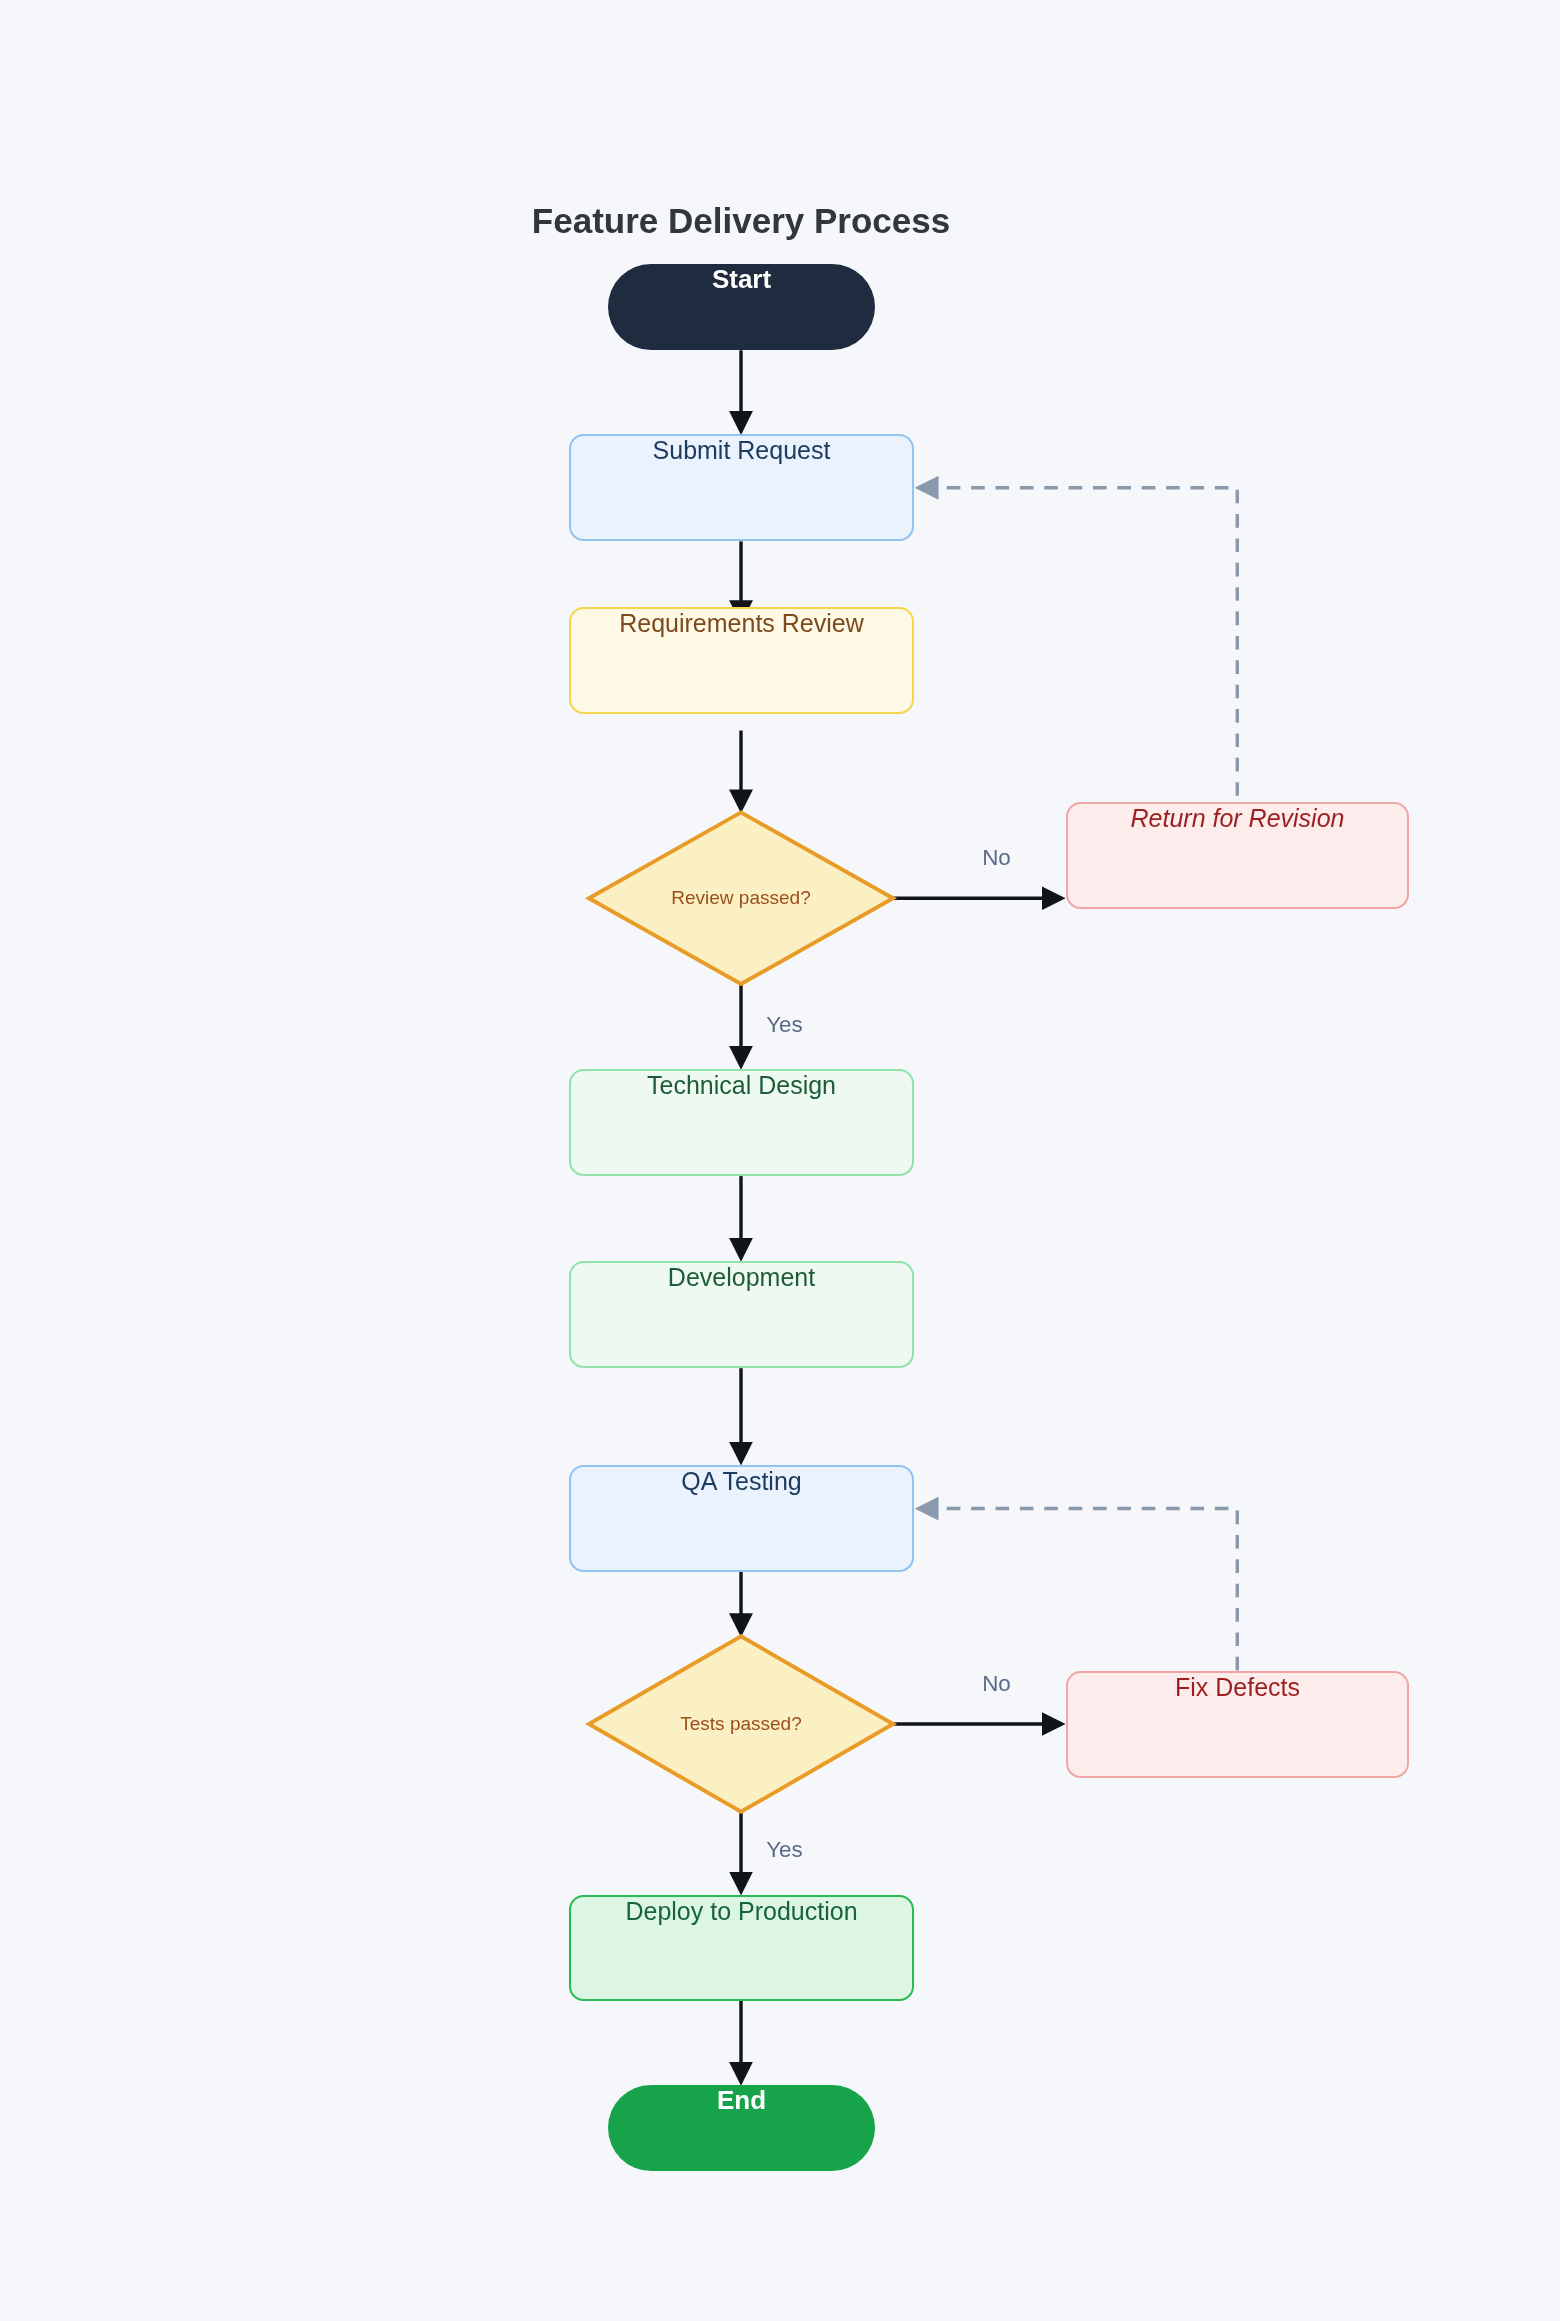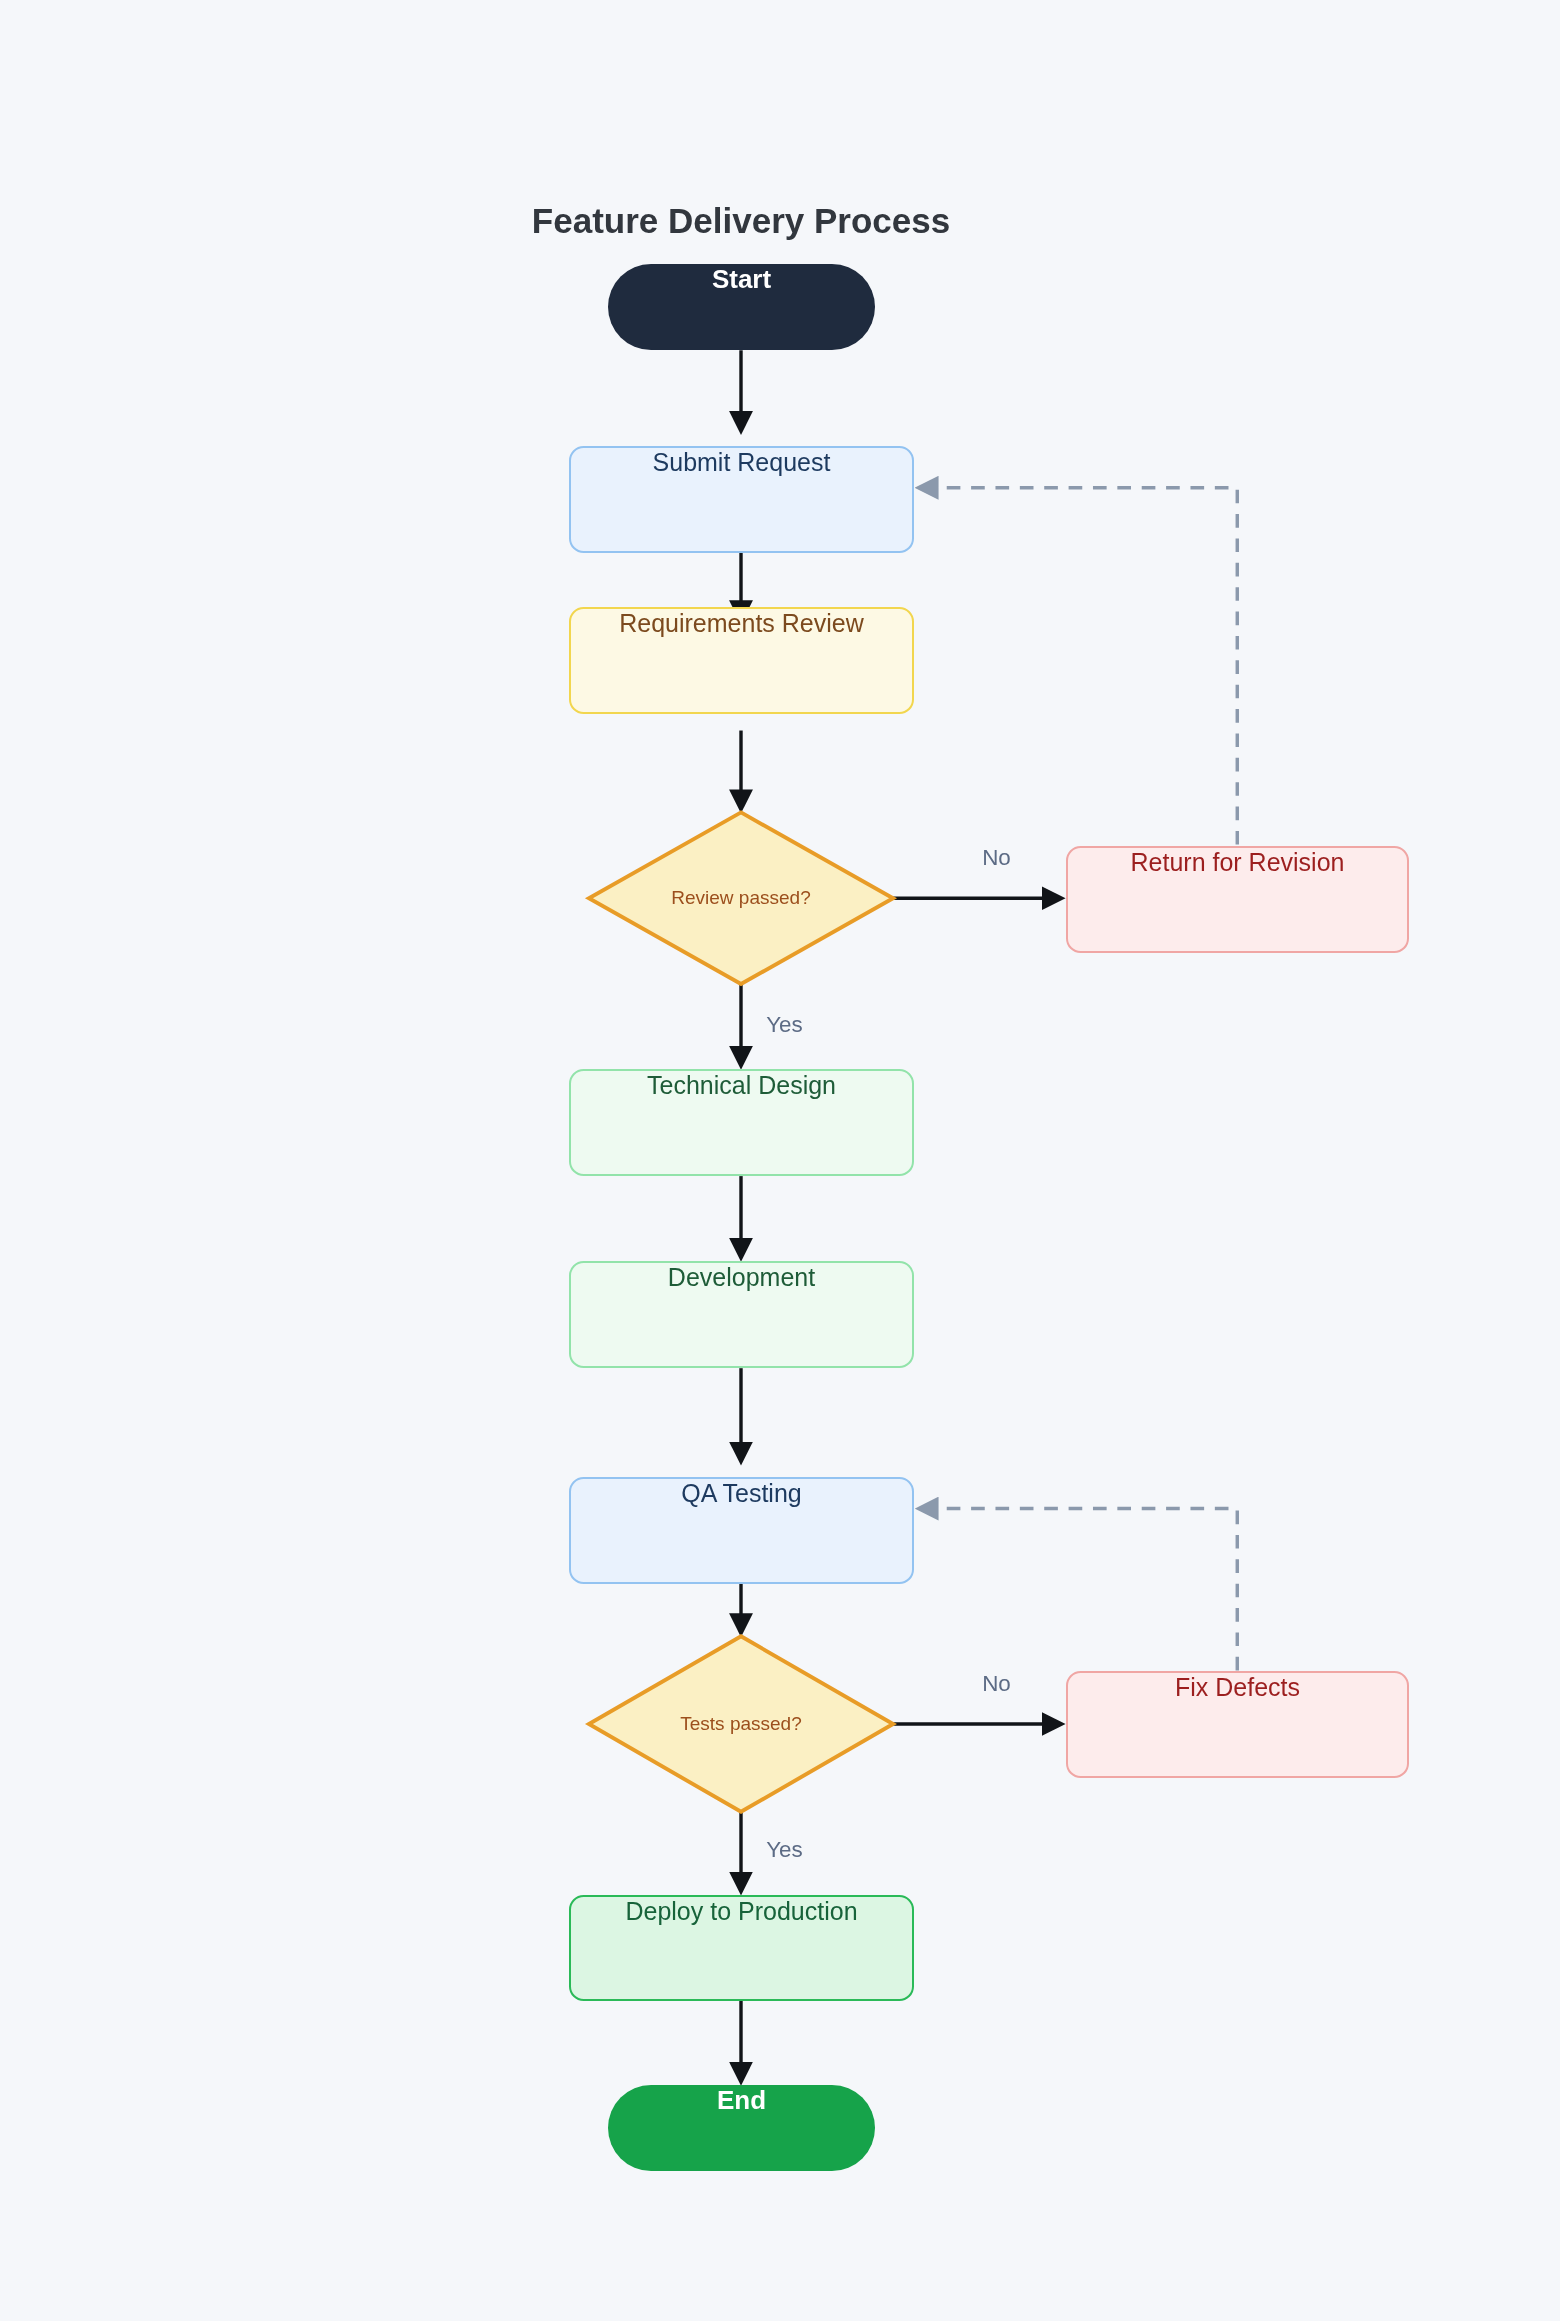--- a/index.html
+++ b/index.html
@@ -59,21 +59,21 @@
     font-size:25px;
     text-align:center;
   }
   .node.terminal{
     width:267px;height:86px;border-radius:43px;
     color:var(--terminal-text);font-weight:bold;font-size:26px;
   }
   .node.terminal.start{background:var(--terminal-start-bg);}
   .node.terminal.end{background:var(--terminal-end-bg);}
   .node.rect{width:345px;height:107px;border-radius:14.6px;border:2.9px solid;}
-  .node.blue{background:var(--process-blue-bg);border-color:var(--process-blue-border);color:var(--process-blue-text);margin-top:12px;}
+  .node.blue{background:var(--process-blue-bg);border-color:var(--process-blue-border);color:var(--process-blue-text);}
   .node.yellow{background:var(--process-yellow-bg);border-color:var(--process-yellow-border);color:var(--process-yellow-text);}
   .node.green{background:var(--process-green-bg);border-color:var(--process-green-border);color:var(--process-green-text);}
   .node.green-strong{background:var(--deploy-bg);border-color:var(--deploy-border);color:var(--deploy-text);}
   .node.pink{width:343px;background:var(--feedback-bg);border-color:var(--feedback-border);color:var(--feedback-text);}
   .decision-label{
     position:absolute;
     transform:translate(-50%,-50%);
     font-size:19px;color:var(--decision-text);
     white-space:nowrap;
   }
@@ -126,21 +126,21 @@
   <div class="node rect blue" style="left:569px;top:434px;">
     <span>Submit Request</span>
   </div>
 
   <div class="node rect yellow" style="left:569px;top:607px;">
     <span>Requirements Review</span>
   </div>
 
   <div class="decision-label" style="left:741px;top:898px;">Review passed?</div>
 
-  <div class="node rect pink" style="left:1066px;top:846px;">
+  <div class="node rect pink" style="left:1066px;top:802px;font-style:italic;">
     <span>Return for Revision</span>
   </div>
 
   <div class="node rect green" style="left:569px;top:1069px;">
     <span>Technical Design</span>
   </div>
 
   <div class="node rect green" style="left:569px;top:1261px;">
     <span>Development</span>
   </div>

